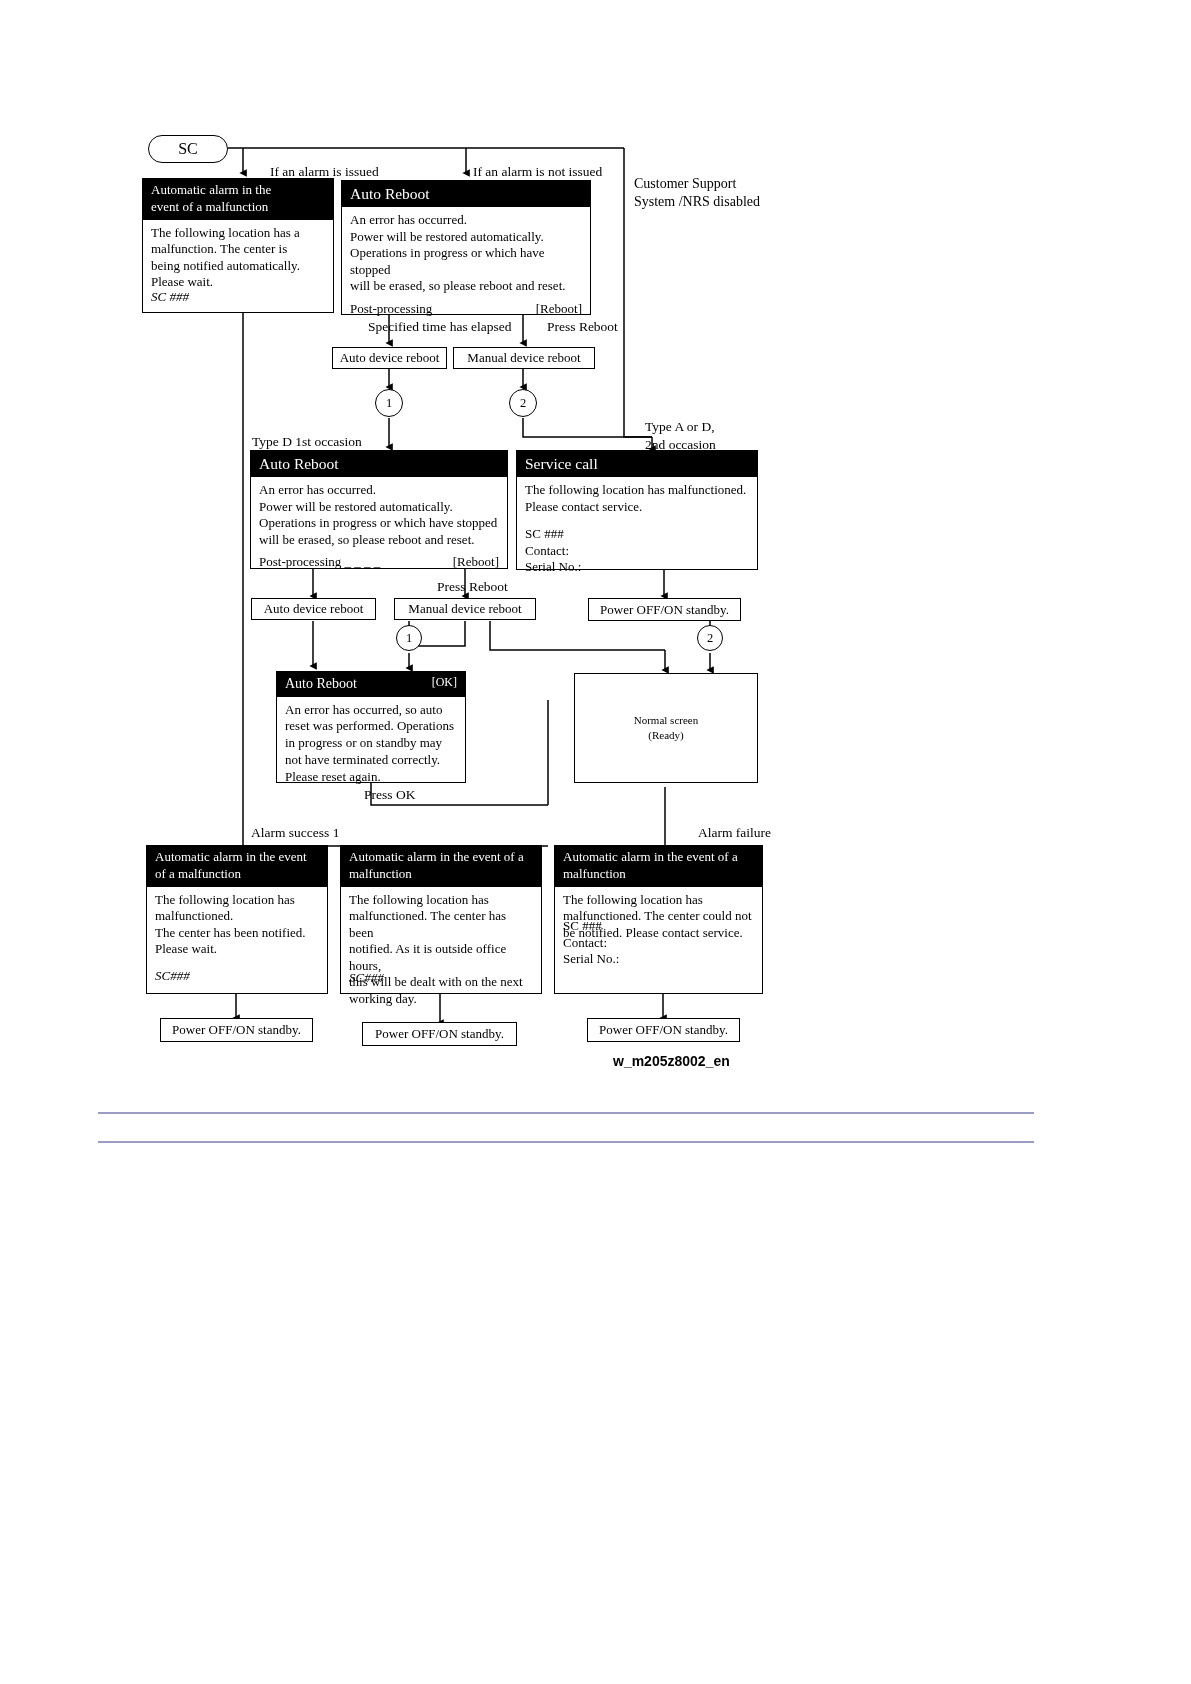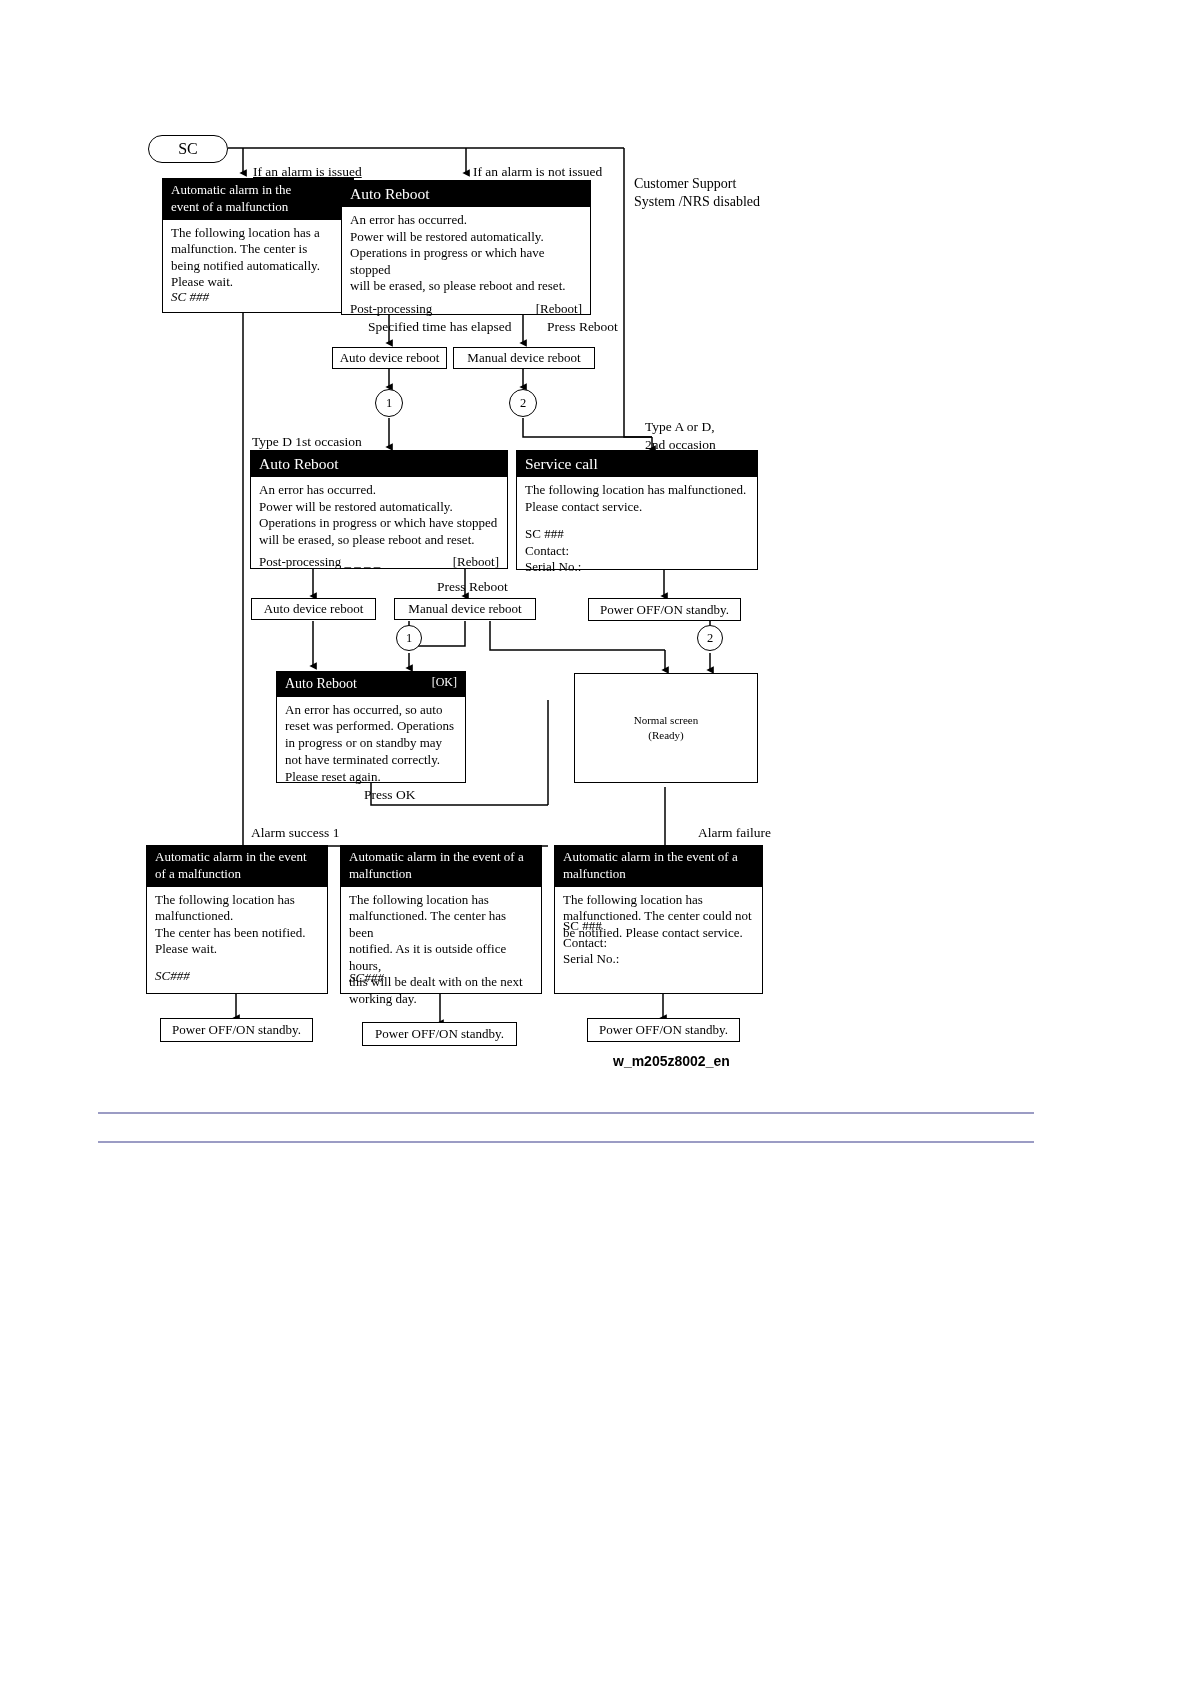--- a/index.html
+++ b/index.html
@@ -116,27 +116,27 @@
       <path d="M236,994 L236,1018" marker-end="url(#ah)"></path>
       <path d="M440,994 L440,1023" marker-end="url(#ah)"></path>
       <path d="M663,994 L663,1018" marker-end="url(#ah)"></path>
     </g>
   </svg>
 
   <div class="abs terminal" style="left:148px;top:135px;width:80px;height:28px;">
     <span>SC</span>
   </div>
 
-  <div class="abs lbl" style="left:253px;top:163px;text-decoration:underline;">If an alarm is issued</div>
+  <div class="abs lbl" style="left:270px;top:163px;">If an alarm is issued</div>
   <div class="abs lbl" style="left:473px;top:163px;">If an alarm is not issued</div>
 
   <div class="abs lbl multi" style="left:634px;top:175px;width:175px;font-size:14px;line-height:1.28;">Customer Support
 System /NRS disabled</div>
 
-  <div class="abs panel" style="left:162px;top:178px;width:192px;height:135px;">
+  <div class="abs panel" style="left:142px;top:178px;width:192px;height:135px;">
     <div class="panel-title small" style="white-space:pre-line;">Automatic alarm in the
 event of a malfunction</div>
     <div class="panel-body" style="white-space:pre-line;">The following location has a
 malfunction. The center is
 being notified automatically.
 Please wait.</div>
     <div class="abs lbl ital" style="left:8px;bottom:6px;font-size:13px;">SC ###</div>
   </div>
 
   <div class="abs panel" style="left:341px;top:180px;width:250px;height:135px;">

